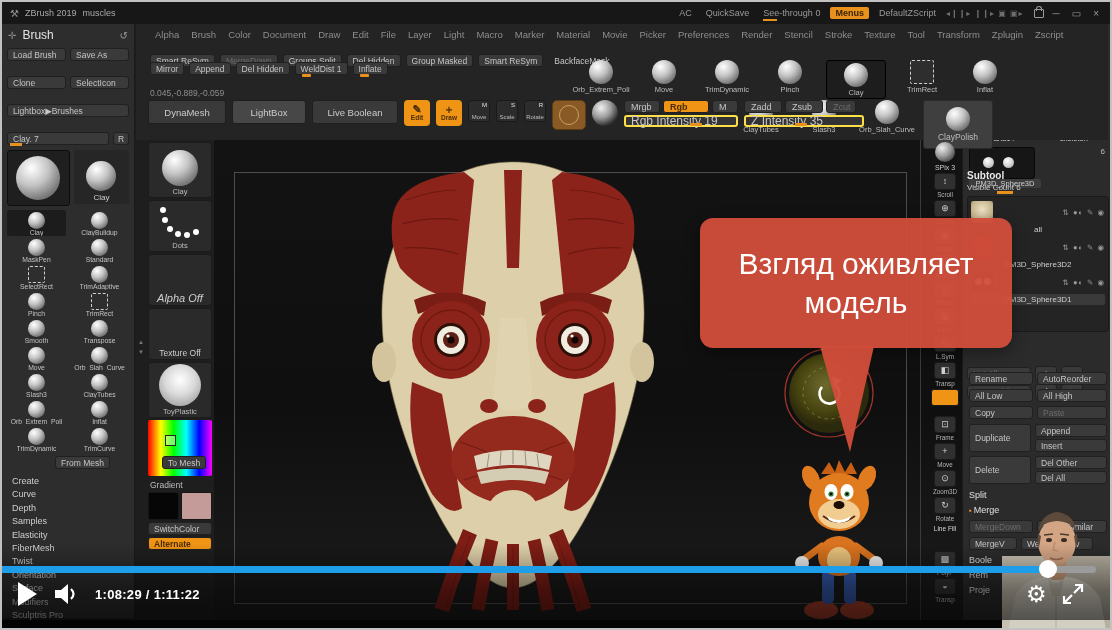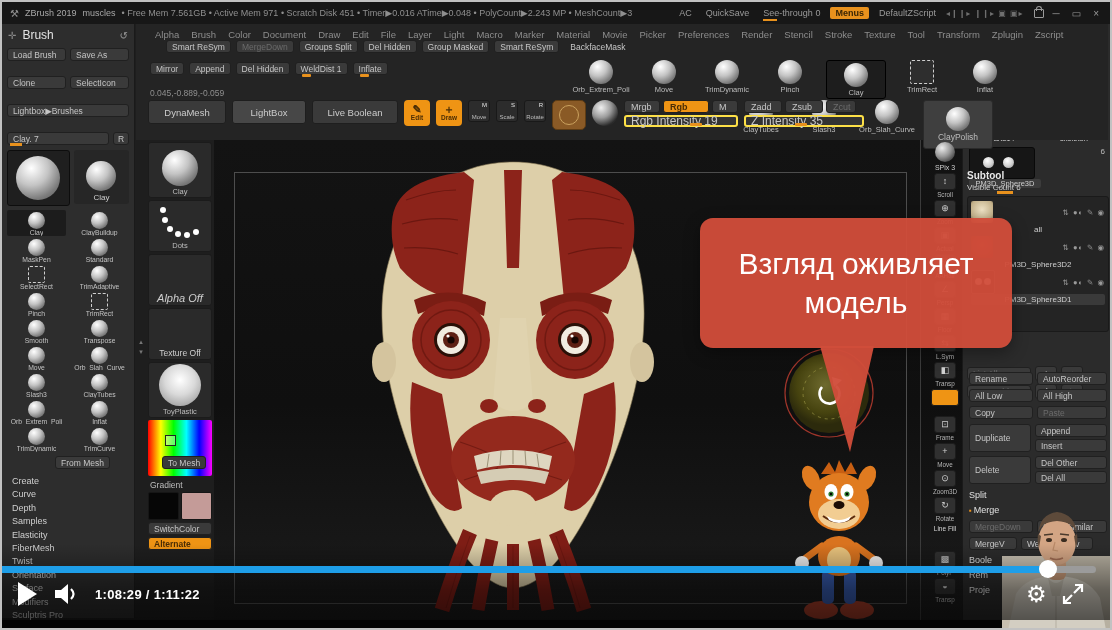--- a/index.html
+++ b/index.html
@@ -196,21 +196,20 @@
 </style>
 </head>
 <body>
 
 <div class="app">
 
   <div class="titlebar">
     <span class="logo">⚒</span>
     <span>ZBrush 2019</span>
     <span>muscles</span>
-    <span class="stats">• Free Mem 7.561GB • Active Mem 971 • Scratch Disk 451 • Timer▶0.016 ATime▶0.048 • PolyCount▶2.243 MP • MeshCount▶3</span>
     <span class="spacer"></span>
     <span class="tb-item">AC</span>
     <span class="tb-item">QuickSave</span>
     <span class="tb-item see">See-through 0</span>
     <span class="tb-chip">Menus</span>
     <span class="tb-item">DefaultZScript</span>
     <span class="icon-cluster">◂❙❙▸ ❙❙▸ ▣ ▣▸</span>
     <span class="lock"></span>
     <span class="winbtn">─</span>
     <span class="winbtn">▭</span>
@@ -238,21 +237,21 @@
         <span class="menu-item">Render</span>
         <span class="menu-item">Stencil</span>
         <span class="menu-item">Stroke</span>
         <span class="menu-item">Texture</span>
         <span class="menu-item">Tool</span>
         <span class="menu-item">Transform</span>
         <span class="menu-item">Zplugin</span>
         <span class="menu-item">Zscript</span>
       </div>
 
-    <div class="btnrow" style="left:14px;top:16px;margin-left:16px;">
+    <div class="btnrow" style="left:14px;top:30px;">
 
     <span class="btn">Smart ReSym</span>
         <span class="btn dim">MergeDown</span>
         <span class="btn">Groups Split</span>
         <span class="btn">Del Hidden</span>
         <span class="btn">Group Masked</span>
         <span class="btn">Smart ReSym</span>
         <span class="btn plain">BackfaceMask</span>
       </div>
     <div class="btnrow" style="left:14px;top:38px;">

